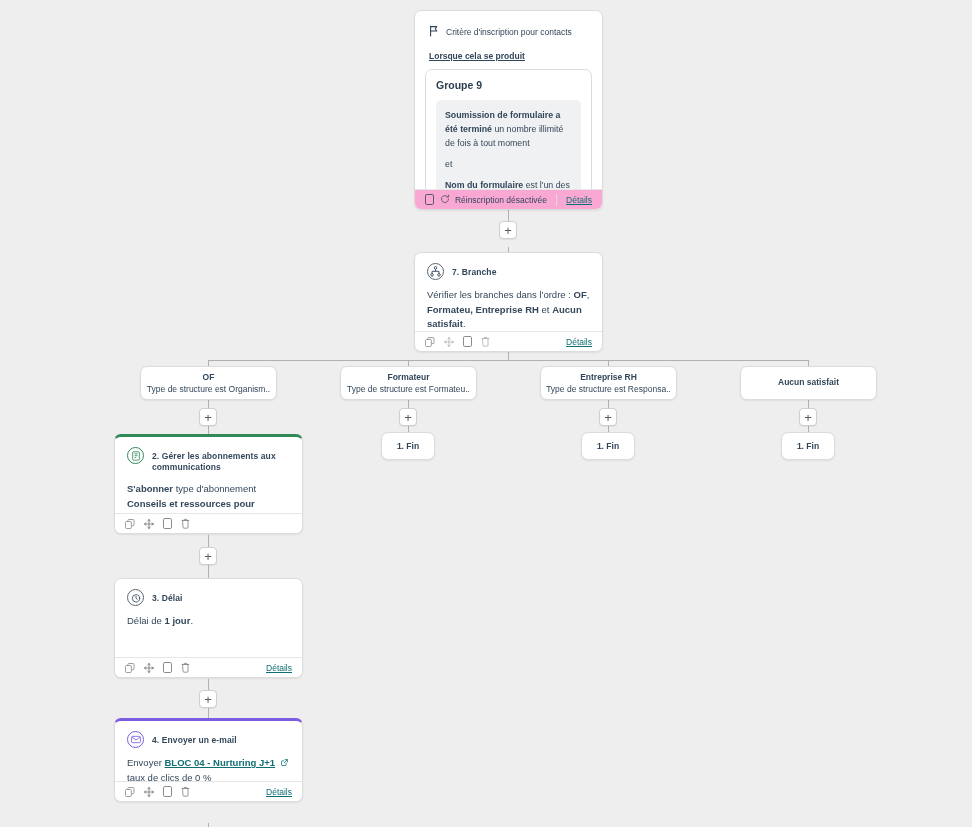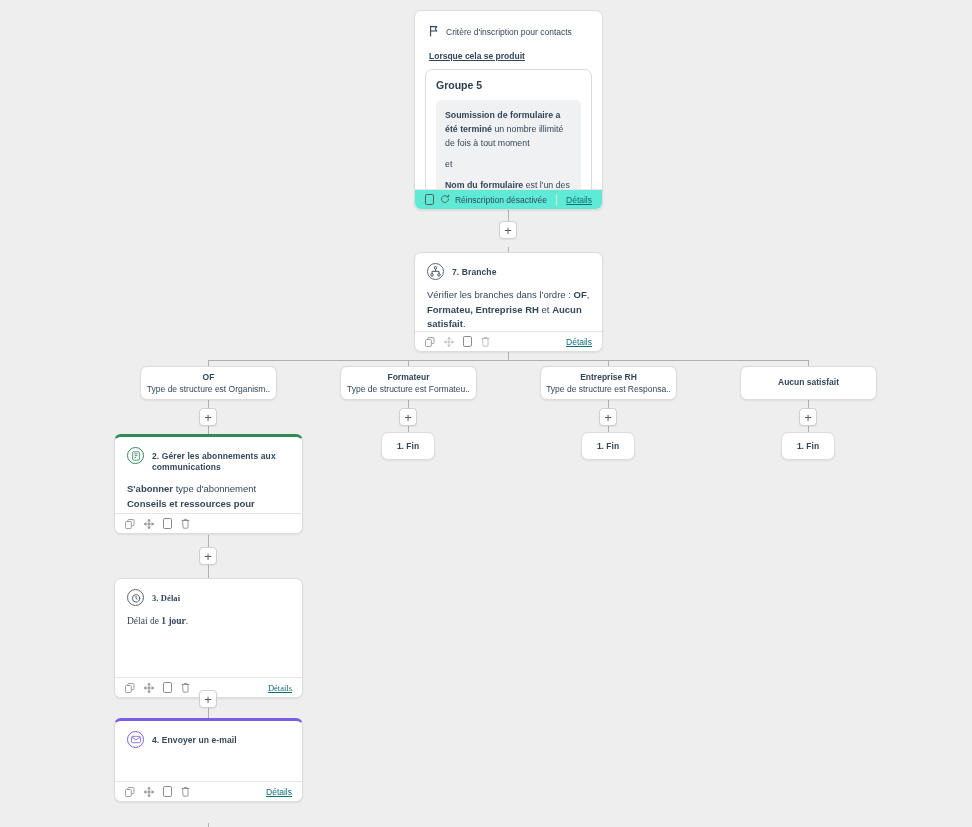--- a/index.html
+++ b/index.html
@@ -86,21 +86,21 @@
     border: 1px solid #dcdcdc; border-radius: 7px;
     padding: 9px 10px 0 10px;
   }
   .group-title { font-size: 10.5px; font-weight: bold; color: #2d3e50; }
   .filter-box {
     margin-top: 9px; background: #f0f1f2; border-radius: 5px;
     padding: 8px 9px; font-size: 8.8px; color: #33475b; line-height: 1.6;
   }
   .filter-box b { font-weight: bold; }
   .filter-sep { margin: 7px 0; }
-  #trigger .card-foot { position: absolute; left: 0; right: 0; bottom: 0; background: #5eead4; }
+  #trigger .card-foot { position: absolute; left: 0; right: 0; bottom: 0; background: #f9a8d4; }
   .reins {
     display: flex; align-items: center; gap: 5px;
     font-size: 8.5px; color: #33475b;
   }
   .foot-divider { width: 1px; height: 12px; background: #dcdcdc; margin: 0 9px; }
 
   
   #branch-card { left: 414px; top: 252px; width: 189px; height: 100px; }
 
   
@@ -119,21 +119,21 @@
     position: absolute; background: #fff; border: 1px solid #dcdcdc;
     border-radius: 7px; box-shadow: 0 1px 2px rgba(0,0,0,.07);
     width: 54px; height: 28px; z-index: 2;
     display: flex; align-items: center; justify-content: center;
     font-size: 8.5px; font-weight: bold; color: #33475b;
   }
 
   
   #card-sub   { left: 114px; top: 434px; width: 189px; height: 100px;
                 border-top: 3px solid #2f8a56; }
-  #card-delay { left: 114px; top: 578px; width: 189px; height: 120px; font-family: Liberation Serif, serif; }
+  #card-delay { left: 114px; top: 578px; width: 189px; height: 100px; }
   #card-email { left: 114px; top: 718px; width: 189px; height: 84px;
                 border-top: 3px solid #7c5ce0; }
   #card-sub .card-foot, #card-delay .card-foot, #card-email .card-foot {
     position: absolute; left: 0; right: 0; bottom: 0; background: #fff;
   }
   .email-link {
     color: #0e6e72; text-decoration: underline; font-weight: bold; cursor: pointer;
   }
   .ext-icon { margin-left: 3px; color: #0e6e72; }
 </style>
@@ -183,21 +183,21 @@
           <path d="M1.6 11V1"></path>
             <path d="M1.6 1.6h6.2l-1.6 2.2 1.6 2.2H1.6"></path>
         </svg>
       </span>
       <span class="trig-title">Critère d'inscription pour contacts</span>
     </div>
 
     <div class="when-label">Lorsque cela se produit</div>
 
     <div class="group-box">
-      <div class="group-title">Groupe 5</div>
+      <div class="group-title">Groupe 9</div>
       <div class="filter-box">
         <div><b>Soumission de formulaire a été terminé</b><span> un nombre illimité de fois à tout moment</span></div>
         <div class="filter-sep">et</div>
         <div><b>Nom du formulaire</b><span> est l'un des </span><b>Simulateur OPCO — Estimation par le contact</b></div>
       </div>
     </div>
 
     <div class="card-foot">
       <span class="icon-btn">
         <svg width="9" height="11" viewBox="0 0 9 11" fill="none" stroke="#5a5a5a" stroke-width="1">
@@ -371,20 +371,29 @@
   <div class="card" id="card-email">
     <div class="card-head">
       <span class="node-icon purple">
         <svg width="10" height="9" viewBox="0 0 12 10" fill="none" stroke="#7c5ce0" stroke-width="1" stroke-linejoin="round">
             <rect x=".7" y="1.2" width="10.6" height="7.6" rx="1.2"></rect>
             <path d="m1.2 2 4.8 3.6L10.8 2"></path>
           </svg>
       </span>
       <span class="card-title">4. Envoyer un e-mail</span>
     </div>
+    <div class="card-text">
+      <div><span>Envoyer </span><span class="email-link">BLOC 04 - Nurturing J+1</span><span class="ext-icon">
+        <svg width="7" height="7" viewBox="0 0 9 9" fill="none" stroke="#0e6e72" stroke-width="1" stroke-linecap="round">
+              <path d="M5.2.8h3v3M8.2.8 4.2 4.8"></path>
+              <path d="M6.6 5.4v2.2a.8.8 0 0 1-.8.8H1.4a.8.8 0 0 1-.8-.8V3.2a.8.8 0 0 1 .8-.8h2.2"></path>
+            </svg>
+      </span></div>
+      <div>taux de clics de 0 %</div>
+    </div>
     <div class="card-foot">
       <span class="foot-icons">
         <span class="icon-btn">
           <svg width="10" height="10" viewBox="0 0 12 12" fill="none" stroke="#8b8b8b" stroke-width="1">
               <rect x=".6" y="3" width="7" height="8.4" rx="1.2"></rect>
               <path d="M3.4 3V1.8a1.2 1.2 0 0 1 1.2-1.2h5a1.2 1.2 0 0 1 1.2 1.2v5a1.2 1.2 0 0 1-1.2 1.2H8.4"></path>
             </svg>
         </span>
         <span class="icon-btn">
           <svg width="10" height="10" viewBox="0 0 12 12" fill="none" stroke="#7a7a7a" stroke-width="1" stroke-linecap="round">

